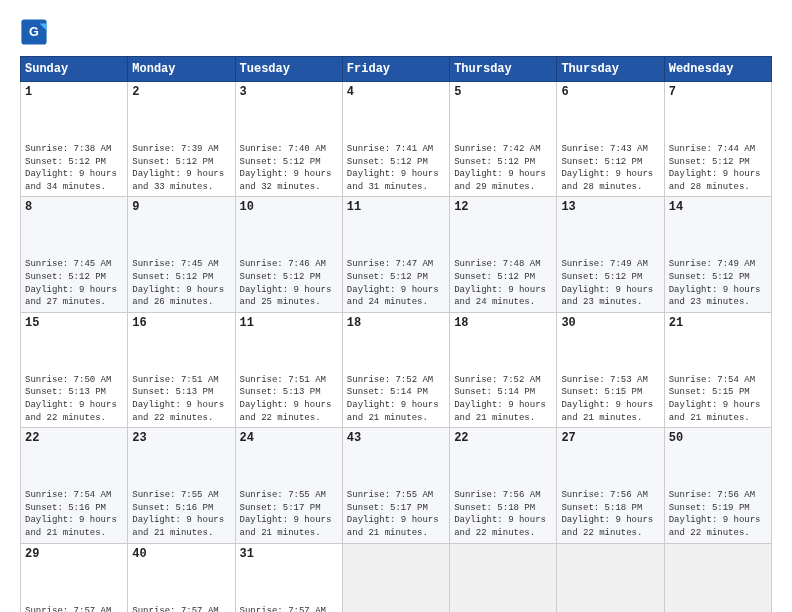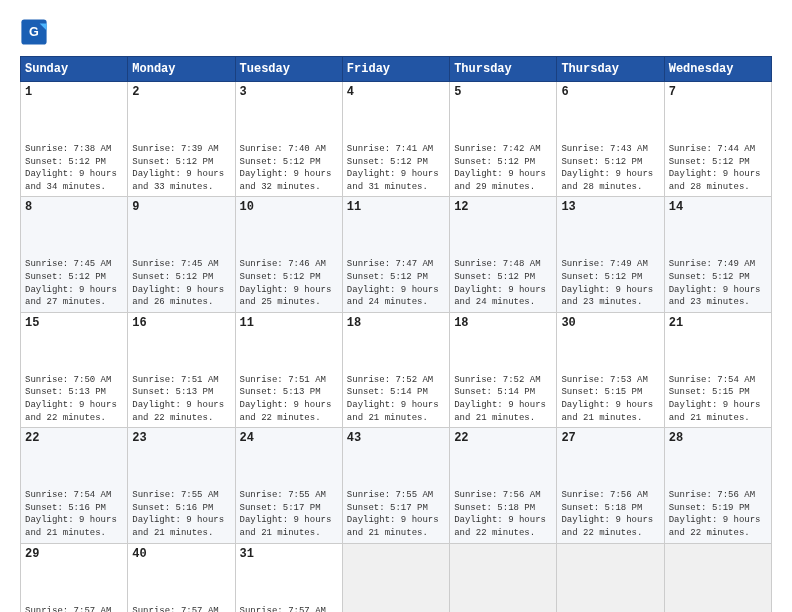--- a/index.html
+++ b/index.html
@@ -241,21 +241,21 @@
           </td>
           <td>
             <span class="day-num">22</span>
             <div class="cell-info">Sunrise: 7:56 AM<br>Sunset: 5:18 PM<br>Daylight: 9 hours and 22 minutes.</div>
           </td>
           <td>
             <span class="day-num">27</span>
             <div class="cell-info">Sunrise: 7:56 AM<br>Sunset: 5:18 PM<br>Daylight: 9 hours and 22 minutes.</div>
           </td>
           <td>
-            <span class="day-num">28</span>
+            <span class="day-num">50</span>
             <div class="cell-info">Sunrise: 7:56 AM<br>Sunset: 5:19 PM<br>Daylight: 9 hours and 22 minutes.</div>
           </td>
         </tr>
         <tr>
           <td>
             <span class="day-num">29</span>
             <div class="cell-info">Sunrise: 7:57 AM<br>Sunset: 5:20 PM<br>Daylight: 9 hours and 23 minutes.</div>
           </td>
           <td>
             <span class="day-num">40</span>

